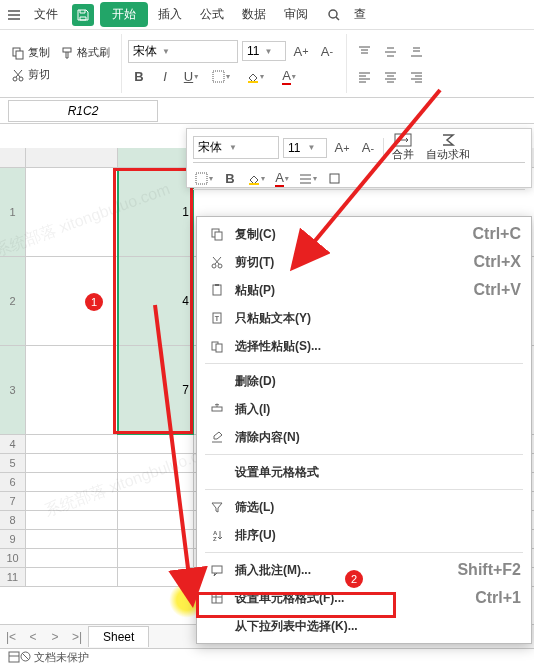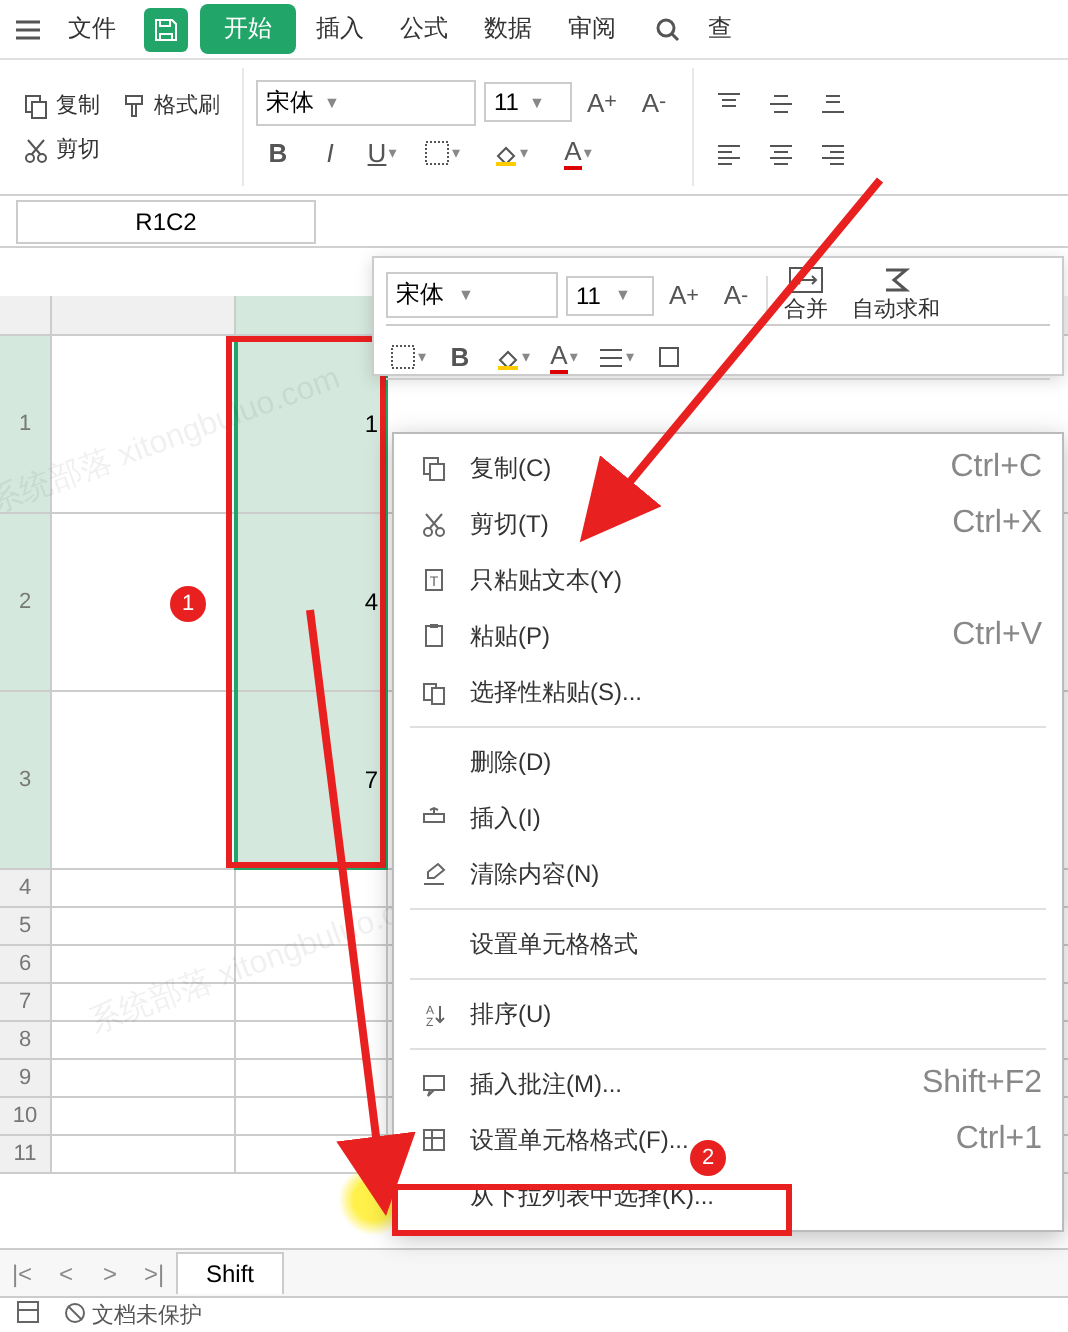--- a/index.html
+++ b/index.html
@@ -16,21 +16,21 @@
 .ribbon{height:68px;background:#fff;border-bottom:1px solid #d0d0d0;display:flex;padding:4px 8px;gap:6px;}
 .rgroup{display:flex;flex-direction:column;justify-content:center;gap:3px;border-right:1px solid #e8e8e8;padding-right:8px;}
 .rrow{display:flex;align-items:center;gap:4px;}
 .rbtn{font-size:11px;color:#333;display:flex;align-items:center;gap:3px;padding:2px 3px;}
 .select{border:1px solid #ccc;font-size:12px;padding:2px 4px;display:flex;align-items:center;gap:4px;background:#fff;}
 .iconbtn{width:22px;height:22px;display:flex;align-items:center;justify-content:center;color:#555;font-size:13px;}
 .iconbtn.dd{width:30px;}
 .chev{font-size:8px;color:#888;margin-left:1px;}
 
 
-.fbar{height:26px;display:flex;align-items:center;border-bottom:1px solid #d0d0d0;}
+.fbar{height:26px;display:flex;align-items:center;border-bottom:1px solid #d0d0d0;font-style:italic;}
 .namebox{width:150px;border:1px solid #ccc;padding:3px 10px;font-size:12px;margin:2px 8px;text-align:center;}
 
 
 .minitool{position:absolute;left:186px;top:128px;width:346px;height:60px;background:#fff;border:1px solid #ccc;box-shadow:0 2px 8px rgba(0,0,0,0.15);padding:4px 6px;display:flex;flex-direction:column;gap:4px;z-index:5;}
 .minitool .row{display:flex;align-items:center;gap:4px;}
 .mt-sel{border:1px solid #ccc;font-size:12px;padding:2px 4px;display:flex;align-items:center;gap:6px;}
 .mt-btn{width:22px;height:22px;display:flex;align-items:center;justify-content:center;color:#555;font-size:13px;}
 .mt-lgbtn{display:flex;flex-direction:column;align-items:center;font-size:11px;color:#333;padding:0 4px;}
 
 
@@ -59,33 +59,33 @@
 .badge{position:absolute;width:18px;height:18px;border-radius:50%;background:#e82020;color:#fff;font-size:11px;display:flex;align-items:center;justify-content:center;z-index:20;}
 .b1{left:85px;top:293px;}
 .b2{left:345px;top:570px;}
 
 
 .arrow{position:absolute;z-index:15;}
 .yellowspot{position:absolute;left:169px;top:582px;width:36px;height:36px;border-radius:50%;background:radial-gradient(circle,#fff04a 0%,#fff04a 40%,rgba(255,240,74,0) 70%);z-index:10;}
 
 
 .ctxmenu{position:absolute;left:196px;top:216px;width:336px;background:#fff;border:1px solid #bbb;box-shadow:0 3px 12px rgba(0,0,0,0.25);z-index:11;padding:3px 0;}
-.ctxitem{display:flex;align-items:center;height:28px;padding:0 10px;font-size:12px;color:#333;}
+.ctxitem{display:flex;align-items:center;height:28px;padding:0 10px;font-size:12px;color:#333;font-weight:bold;}
 .ctxitem .ico{width:20px;display:flex;justify-content:center;color:#666;margin-right:8px;}
 .ctxitem .lbl{flex:1;}
 .ctxitem .sc{color:#888;font-size:16px;}
 .ctxsep{height:1px;background:#e0e0e0;margin:3px 8px;}
 
 
 .sheetbar{position:absolute;bottom:18px;left:0;right:0;height:24px;border-top:1px solid #ccc;display:flex;align-items:center;background:#f7f7f7;font-size:12px;}
 .sheetbar .nav{width:22px;text-align:center;color:#888;}
 .sheettab{padding:3px 14px;background:#fff;border:1px solid #ccc;border-bottom:none;}
 
 
-.status{position:absolute;bottom:0;left:0;right:0;height:18px;border-top:1px solid #ccc;display:flex;align-items:center;gap:12px;padding:0 8px;font-size:11px;color:#555;background:#fff;}
+.status{position:absolute;bottom:0;left:0;right:0;height:18px;border-top:1px solid #ccc;display:flex;align-items:center;gap:0;padding:0 8px;font-size:11px;color:#555;background:#fff;}
 
 
 .wm{position:absolute;color:rgba(0,0,0,0.06);font-size:16px;transform:rotate(-20deg);pointer-events:none;z-index:1;}
 </style>
 </head>
 <body>
 
 <div class="wm" style="left:-10px;top:210px">系统部落 xitongbuluo.com</div>
 <div class="wm" style="left:360px;top:290px">系统部落 xitongbuluo.com</div>
 <div class="wm" style="left:40px;top:470px">系统部落 xitongbuluo.com</div>
@@ -403,38 +403,38 @@
           <path d="M5 9L11 2M9 9L3 2" stroke="#666"></path>
         </svg>
       </span>
       <span class="lbl">剪切(T)</span>
       <span class="sc">Ctrl+X</span>
     </div>
   <div class="ctxitem">
       <span class="ico">
         <svg width="14" height="14" viewBox="0 0 14 14">
           <rect x="3" y="2" width="8" height="10" fill="none" stroke="#666"></rect>
-          <text x="7" y="10" font-size="7" text-anchor="middle" fill="#666">T</text>
-        </svg>
-      </span>
-      <span class="lbl">只粘贴文本(Y)</span>
-    </div>
-  <div class="ctxitem">
-      <span class="ico">
-        <svg width="14" height="14" viewBox="0 0 14 14">
-          <rect x="3" y="2" width="8" height="10" fill="none" stroke="#666"></rect>
           <rect x="5" y="1" width="4" height="2" fill="#666"></rect>
         </svg>
       </span>
       <span class="lbl">粘贴(P)</span>
       <span class="sc">Ctrl+V</span>
     </div>
   <div class="ctxitem">
       <span class="ico">
         <svg width="14" height="14" viewBox="0 0 14 14">
+          <rect x="3" y="2" width="8" height="10" fill="none" stroke="#666"></rect>
+          <text x="7" y="10" font-size="7" text-anchor="middle" fill="#666">T</text>
+        </svg>
+      </span>
+      <span class="lbl">只粘贴文本(Y)</span>
+    </div>
+  <div class="ctxitem">
+      <span class="ico">
+        <svg width="14" height="14" viewBox="0 0 14 14">
           <rect x="2" y="3" width="6" height="8" fill="none" stroke="#666"></rect>
           <rect x="6" y="5" width="6" height="8" fill="#fff" stroke="#666"></rect>
         </svg>
       </span>
       <span class="lbl">选择性粘贴(S)...</span>
     </div>
   <div class="ctxsep"></div>
   <div class="ctxitem">
       <span class="ico"></span>
       <span class="lbl">删除(D)</span>
@@ -455,20 +455,28 @@
         </svg>
       </span>
       <span class="lbl">清除内容(N)</span>
     </div>
   <div class="ctxsep"></div>
   <div class="ctxitem">
       <span class="ico"></span>
       <span class="lbl">设置单元格格式</span>
     </div>
   <div class="ctxsep"></div>
+  <div class="ctxitem">
+      <span class="ico">
+        <svg width="14" height="14" viewBox="0 0 14 14">
+          <path d="M2 3h10L8 8v4l-2-1V8z" fill="none" stroke="#666"></path>
+        </svg>
+      </span>
+      <span class="lbl">筛选(L)</span>
+    </div>
   <div class="ctxitem">
       <span class="ico">
         <svg width="14" height="14" viewBox="0 0 14 14">
           <text x="3" y="7" font-size="6" fill="#666">A</text>
           <text x="3" y="13" font-size="6" fill="#666">Z</text>
           <path d="M10 3v8M8 9l2 2 2-2" stroke="#666" fill="none"></path>
         </svg>
       </span>
       <span class="lbl">排序(U)</span>
     </div>
@@ -497,21 +505,21 @@
       <span class="ico"></span>
       <span class="lbl">从下拉列表中选择(K)...</span>
     </div>
 </div>
 
 <div class="sheetbar">
   <span class="nav">|&lt;</span>
   <span class="nav">&lt;</span>
   <span class="nav">&gt;</span>
   <span class="nav">&gt;|</span>
-  <div class="sheettab">Shift</div>
+  <div class="sheettab">Sheet</div>
 </div>
 
 <div class="status">
   <span><svg width="12" height="12" viewBox="0 0 12 12">
         <rect x="1" y="1" width="10" height="10" fill="none" stroke="#666"></rect>
         <path d="M1 5h10" stroke="#666"></path>
       </svg></span>
   <span><svg width="11" height="11" viewBox="0 0 11 11" style="vertical-align:-1px;margin-right:3px">
         <circle cx="5.5" cy="5.5" r="4.5" fill="none" stroke="#666"></circle>
         <path d="M2 2l7 7" stroke="#666"></path>

